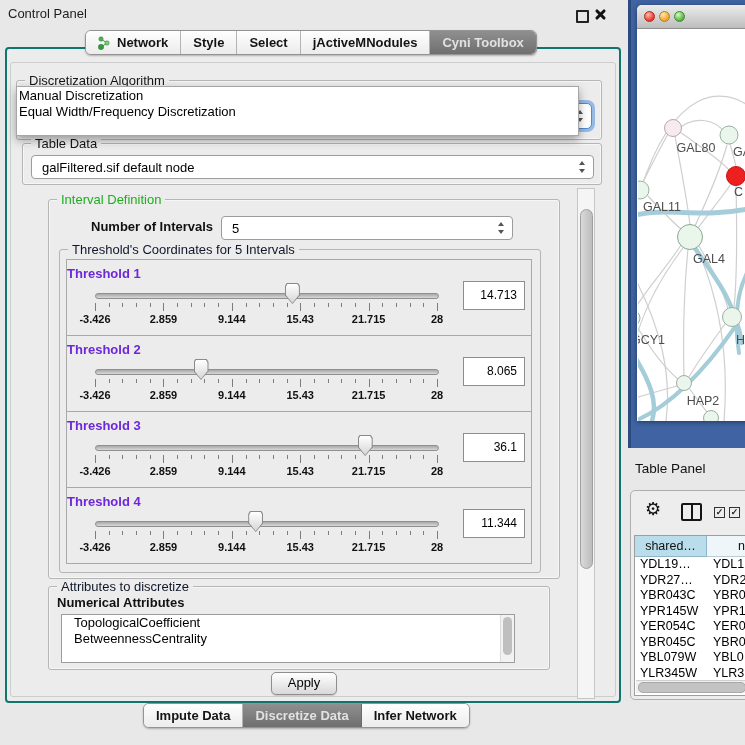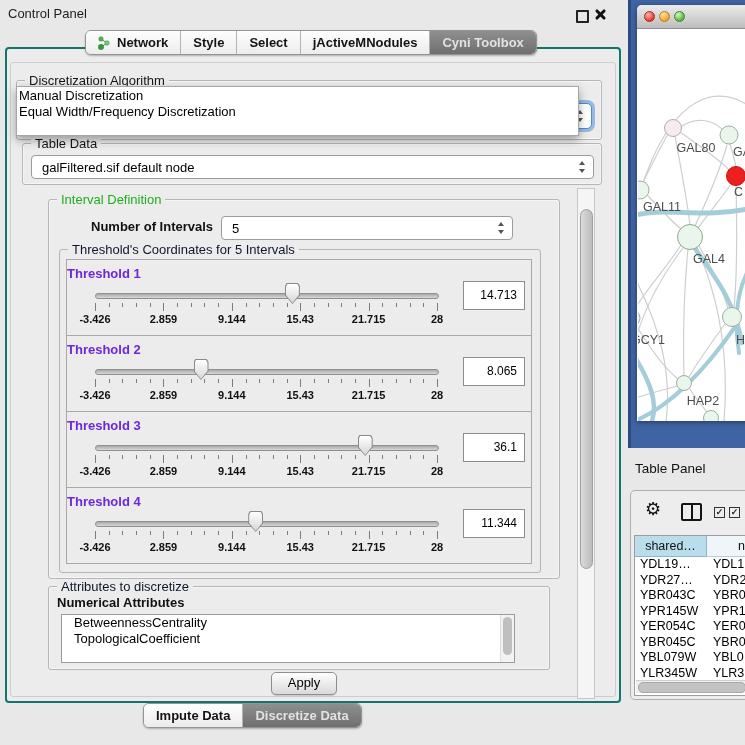--- a/index.html
+++ b/index.html
@@ -377,42 +377,45 @@
             </div>
           </div>
       </div>
     </div>
 
     <div class="group" id="attrs-group">
       <div class="group-label blue">Attributes to discretize</div>
       <div class="attrs-title">Numerical Attributes</div>
       <div id="attr-list">
         <div id="attr-items">
+            <div class="attr-item">TopologicalCoefficient</div>
             <div class="attr-item">BetweennessCentrality</div>
-            <div class="attr-item">TopologicalCoefficient</div>
           </div>
         <div class="list-scroll">
           <div class="list-thumb"></div>
         </div>
       </div>
     </div>
 
     <div id="vscroll">
       <div class="thumb"></div>
     </div>
 
     <div id="apply-btn">Apply</div>
   </div>
 
   <div class="segbar" id="bottom-tabs">
       <div class="seg">
         <span>Impute Data</span>
       </div>
       <div class="seg sel">
         <span>Discretize Data</span>
+      </div>
+      <div class="seg">
+        <span>Infer Network</span>
       </div>
     </div>
 
   <div id="blue-frame">
     <div id="mac-window">
       <div class="titlebar">
         <div class="light red"></div>
         <div class="light yellow"></div>
         <div class="light green"></div>
       </div>

